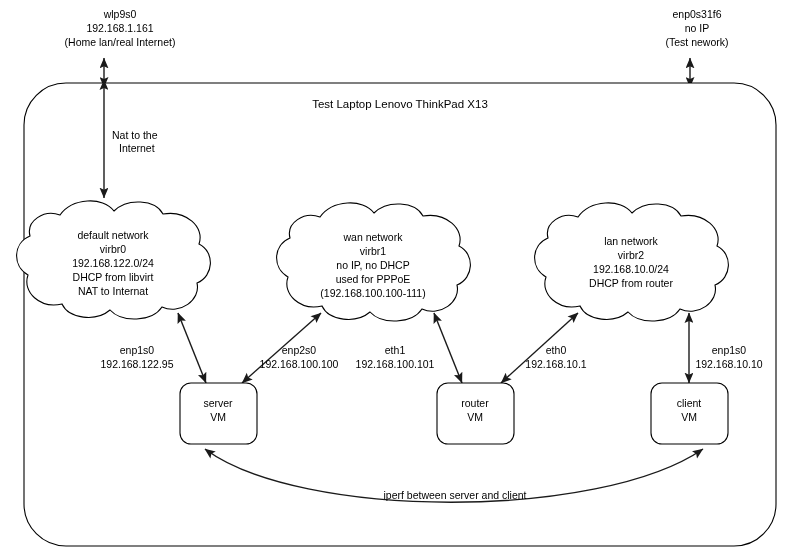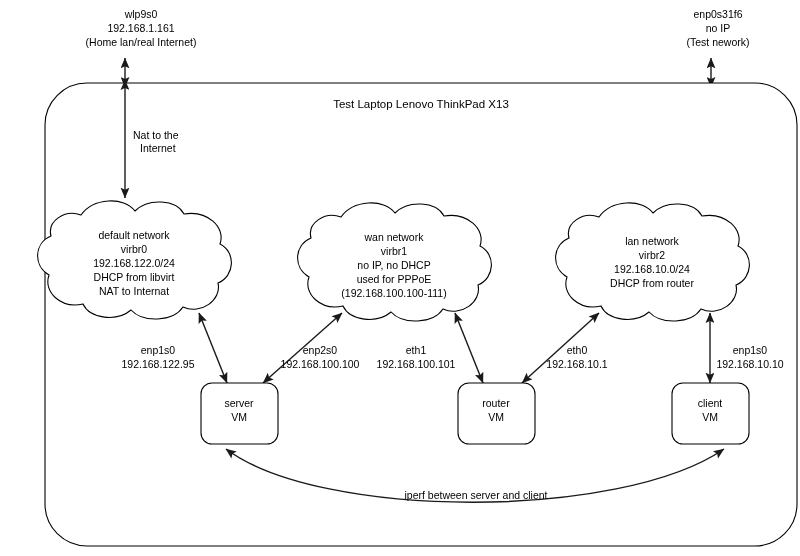--- a/index.html
+++ b/index.html
@@ -11,21 +11,20 @@
     width: 800px;
     height: 556px;
     font-family: "Liberation Sans", sans-serif;
     color: #000000;
     overflow: hidden;
   }
   #diagram-root {
     position: relative;
     width: 648px;
     height: 556px;
-    padding-left: 21px;
   }
   svg.diagram {
     display: block;
     width: 800px;
     height: 556px;
   }
   .shape {
     fill: #ffffff;
     stroke: #000000;
     stroke-width: 1.1;

